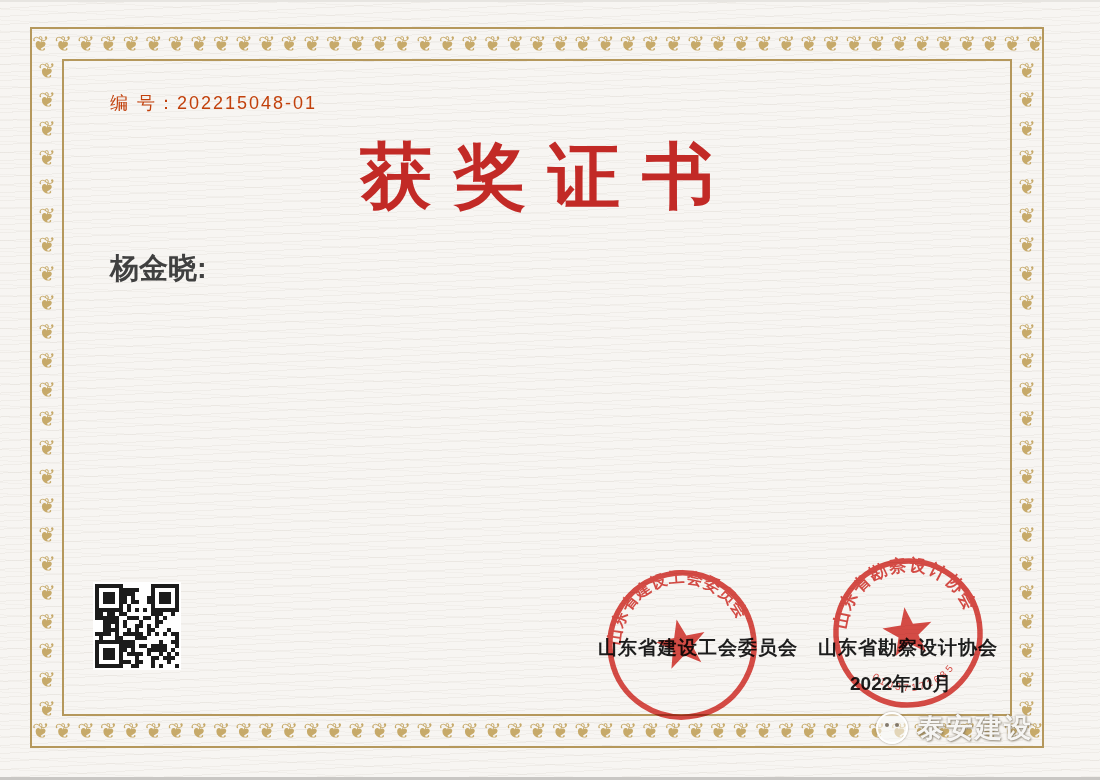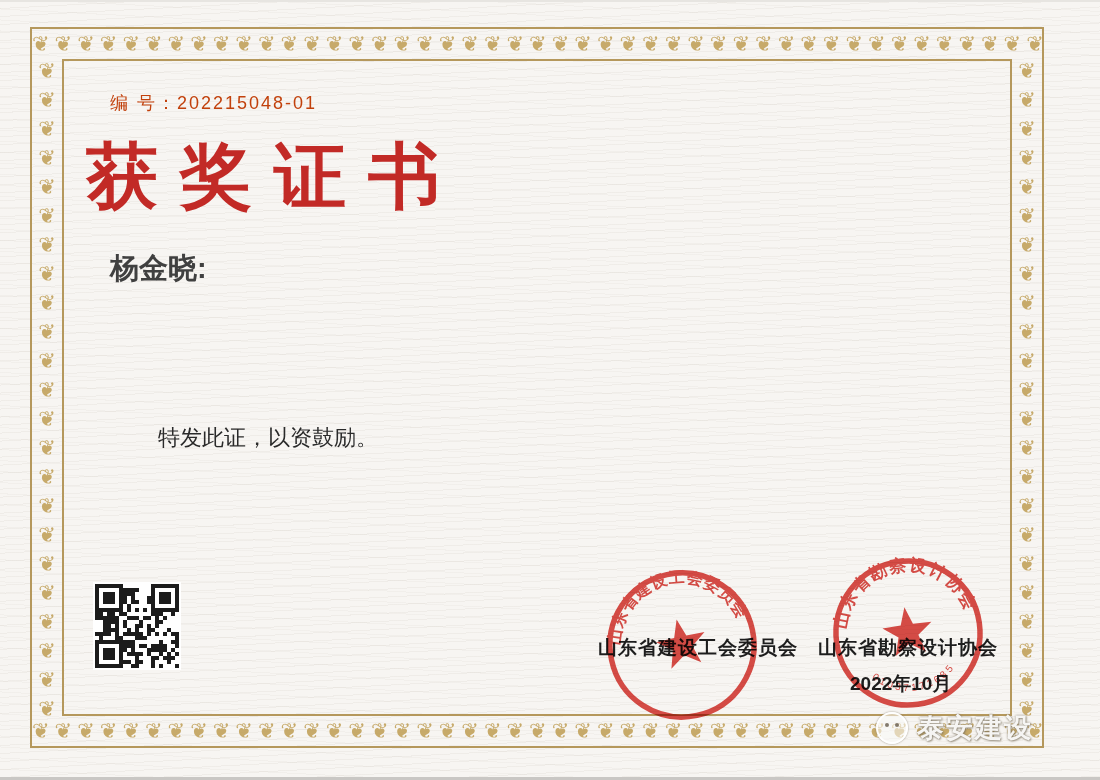--- a/index.html
+++ b/index.html
@@ -29,21 +29,21 @@
   .o-bottom{bottom:0;left:0;width:100%;height:30px;line-height:30px;}
   .o-left  {top:30px;bottom:30px;left:0;width:30px;writing-mode:vertical-rl;text-orientation:upright;line-height:30px;}
   .o-right {top:30px;bottom:30px;right:0;width:30px;writing-mode:vertical-rl;text-orientation:upright;line-height:30px;}
   .inner{
     position:absolute;inset:30px;border:2px solid #b5985c;
   }
 
   
   .cert-number{position:absolute;left:46px;top:30px;font-size:18px;letter-spacing:2px;color:#c2410c;}
   .cert-title{
-    position:absolute;left:0;top:68px;width:100%;
+    position:absolute;left:0;top:68px;width:100%;text-align:center;
     font-family:"DejaVu Serif", serif;font-weight:bold;
     font-size:72px;letter-spacing:22px;padding-left:22px;box-sizing:border-box;
     color:#c22a26;
   }
   .recipient{position:absolute;left:46px;top:188px;font-size:29px;font-weight:bold;color:#404040;}
   .body-line{position:absolute;left:151px;top:271px;font-size:21px;white-space:nowrap;color:#2a2a2a;}
   .closing-line{position:absolute;left:94px;top:362px;font-size:22px;color:#2a2a2a;}
 
   
   .qr{
@@ -96,21 +96,20 @@
 
     <div class="cert-number">
       <span>编 号：</span><span>202215048-01</span>
     </div>
 
     <div class="cert-title">获奖证书</div>
 
     <div class="recipient">杨金晓:</div>
 
 
-    <div class="closing-line">特发此证，以资鼓励。</div>
 
     <div class="qr">
         <div class="qd"></div>
         <div class="qd"></div>
         <div class="qd"></div>
         <div class="qd"></div>
         <div class="qd"></div>
         <div class="qd"></div>
         <div class="qd"></div>
         <div></div>

